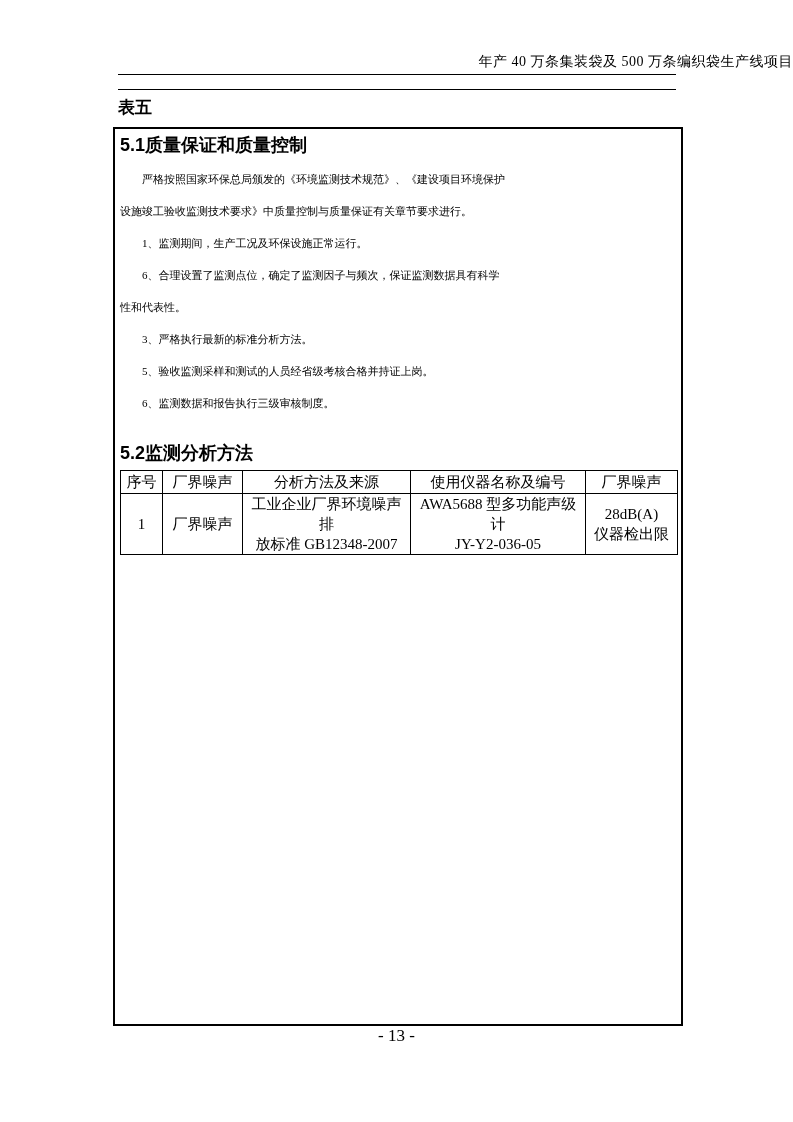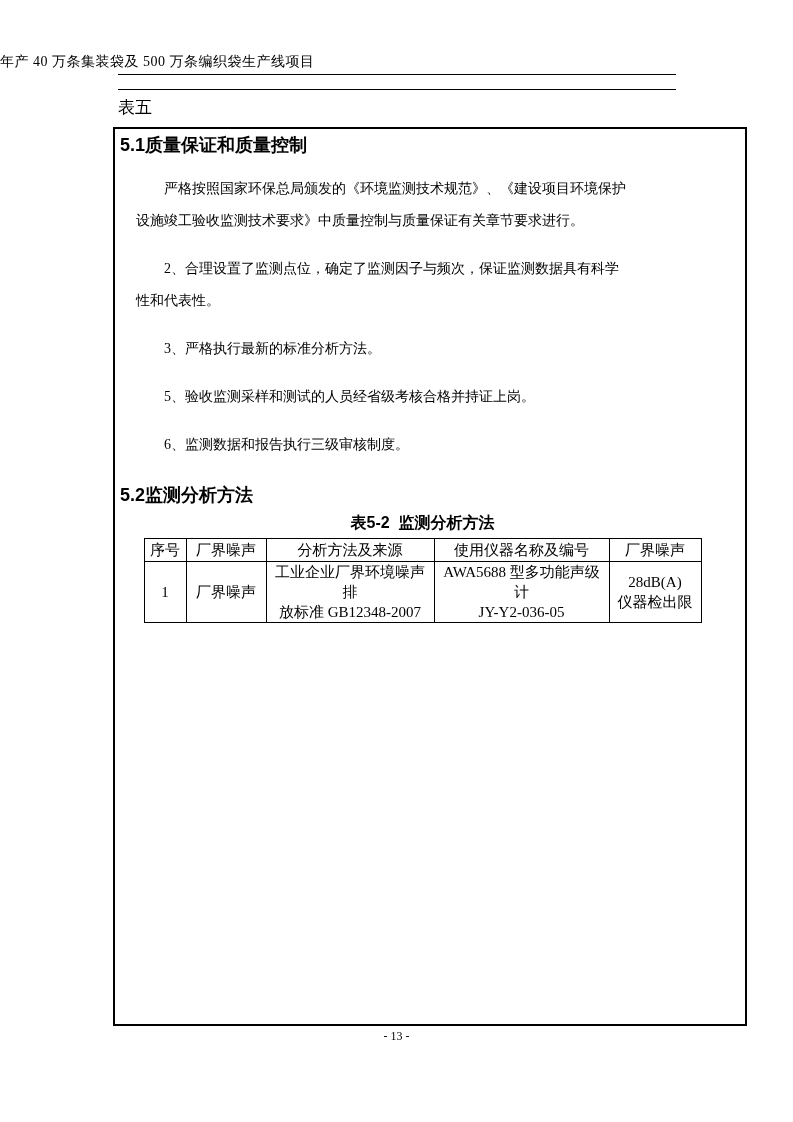--- a/index.html
+++ b/index.html
@@ -9,55 +9,55 @@
     font-family: "Liberation Serif", "DejaVu Serif", serif;
     color: #000000;
     position: relative;
     overflow: hidden;
   }
   .page { position: absolute; inset: 0; }
 
   
   .header-title {
     position: absolute; top: 53px; left: 0; width: 100%;
-    text-align: left;
+    text-align: right;
     font-size: 14px; line-height: 18px;
     letter-spacing: 0.5px;
   }
   .header-rule {
     position: absolute; left: 118px; width: 558px;
     height: 0; border-top: 1.5px solid #000;
   }
   .header-rule.top { top: 74px; }
   .header-rule.bottom { top: 89px; }
 
   
   .table-five-label {
     position: absolute; top: 97px; left: 118px;
     font-family: "Liberation Sans", "DejaVu Sans", sans-serif;
-    font-weight: normal; font-size: 17px; line-height: 22px;
+    font-weight: bold; font-size: 17px; line-height: 22px;
   }
 
   
   .content-box {
     position: absolute; top: 127px; left: 113px;
-    width: 634px; height: 899px;
+    width: 570px; height: 899px;
     border: 2px solid #000;
     box-sizing: border-box;
     padding: 2px 20px 0 5px;
   }
   .section-heading {
     font-family: "Liberation Sans", "DejaVu Sans", sans-serif;
     font-weight: bold; font-size: 18px; line-height: 24px;
     margin: 2px 0 6px 0;
   }
   .section-heading.second { margin-top: 22px; margin-bottom: 5px; }
   .body-par {
-    font-size: 14px; line-height: 32px;
-    margin: 16px; text-indent: 2em;
+    font-size: 11px; line-height: 32px;
+    margin: 0; text-indent: 2em;
     white-space: pre-wrap;
   }
   .table-caption {
     text-align: center;
     font-family: "Liberation Sans", "DejaVu Sans", sans-serif;
     font-weight: bold; font-size: 16px; line-height: 22px;
     margin: 3px 0 2px 0;
     white-space: pre-wrap;
   }
 
@@ -75,50 +75,50 @@
     overflow: hidden;
     font-weight: normal;
   }
   table.analysis-table th { height: 22px; line-height: 20px; }
   table.analysis-table td { height: 40px; line-height: 20px; }
   td.left-align { text-align: left; padding-left: 5px; }
 
   
   .page-number {
     position: absolute; top: 1028px; left: 0; width: 100%;
-    text-align: center; font-size: 12px; line-height: 16px;
+    text-align: center; font-size: 17px; line-height: 16px;
   }
 </style>
 </head>
 <body>
 
 <div class="page">
 
   <div class="header-title">年产 40 万条集装袋及 500 万条编织袋生产线项目</div>
   <div class="header-rule top"></div>
   <div class="header-rule bottom"></div>
 
   <div class="table-five-label">表五</div>
 
   <div class="content-box">
 
     <div class="section-heading">5.1质量保证和质量控制</div>
 
     <p class="body-par">严格按照国家环保总局颁发的《环境监测技术规范》、《建设项目环境保护
 设施竣工验收监测技术要求》中质量控制与质量保证有关章节要求进行。</p>
-    <p class="body-par">2、合理设置了监测点位，确定了监测因子与频次，保证监测数据具有科学
+    <p class="body-par">1、监测期间，生产工况及环保设施正常运行。</p>
+    <p class="body-par">6、合理设置了监测点位，确定了监测因子与频次，保证监测数据具有科学
 性和代表性。</p>
     <p class="body-par">3、严格执行最新的标准分析方法。</p>
     <p class="body-par">5、验收监测采样和测试的人员经省级考核合格并持证上岗。</p>
     <p class="body-par">6、监测数据和报告执行三级审核制度。</p>
 
     <div class="section-heading second">5.2监测分析方法</div>
 
 
-    <div class="table-caption">表5-2  监测分析方法</div>
 
     <table class="analysis-table">
       <colgroup>
         <col style="width:42px">
         <col style="width:80px">
         <col style="width:168px">
         <col style="width:175px">
         <col style="width:92px">
       </colgroup>
       <thead>

